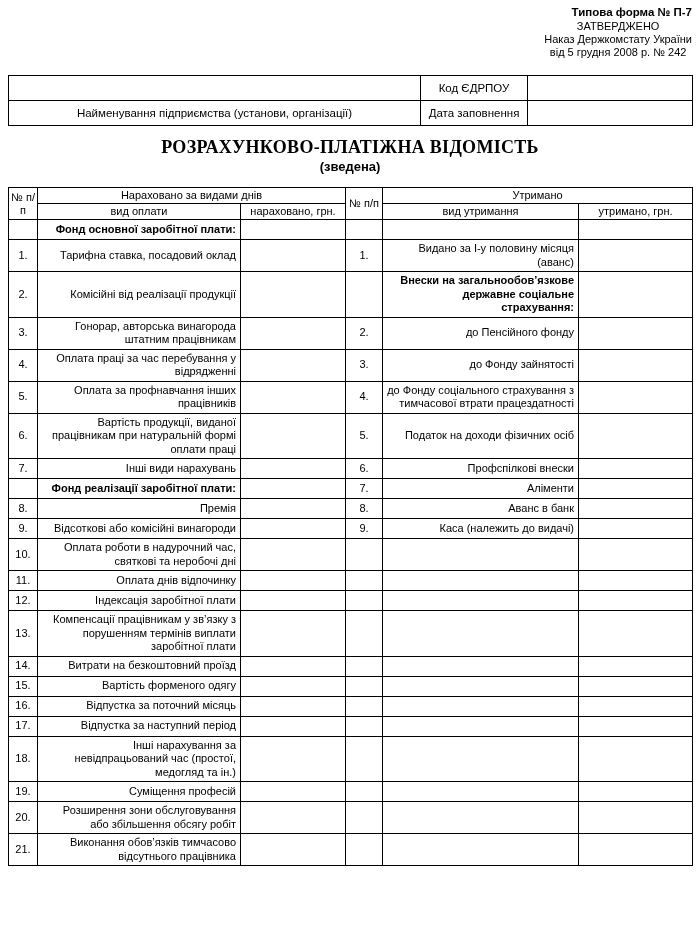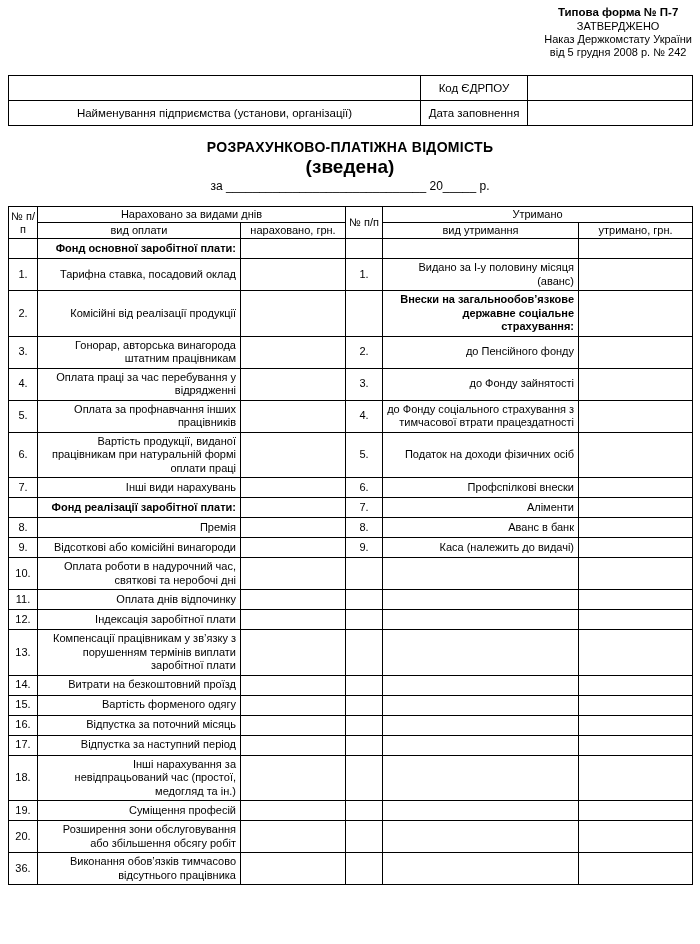--- a/index.html
+++ b/index.html
@@ -5,33 +5,33 @@
   * { box-sizing: border-box; margin: 0; padding: 0; }
   html, body { background: #ffffff; }
   body {
     width: 700px; height: 944px; overflow: hidden;
     color: #000; font-family: "Liberation Sans", "DejaVu Sans", sans-serif;
     font-size: 11px; padding: 6px 8px 0 8px;
   }
 
   
   .approval { width: max-content; margin-left: auto; text-align: center; line-height: 13px; font-size: 11px; }
-  .approval .form-no { font-weight: bold; font-size: 11.5px; margin-bottom: 1px; }
+  .approval .form-no { font-weight: bold; text-align: right; font-size: 11.5px; margin-bottom: 1px; }
 
   
   table.header-table { border-collapse: collapse; table-layout: fixed; width: 684px; margin-top: 16px; padding-left: 16px; }
   table.header-table td { border: 1px solid #000; height: 25px; text-align: center; vertical-align: middle; font-size: 11.5px; padding: 1px 3px; }
   td.ht-left { width: 412px; }
   td.ht-mid  { width: 107px; }
   td.ht-right{ width: 165px; }
 
   
   .title { text-align: center; margin-top: 12px; }
-  .t1 { font-weight: bold; font-size: 14px; letter-spacing: 0.3px; line-height: 19px; }
-  .t2 { font-weight: bold; font-size: 19px; margin-top: 2px; line-height: 16px; }
+  .t1 { font-weight: bold; font-size: 18px; letter-spacing: 0.3px; line-height: 19px; font-family: Liberation Serif, serif; }
+  .t2 { font-weight: bold; font-size: 13px; margin-top: 2px; line-height: 16px; }
   .t3 { font-size: 12px; margin-top: 4px; line-height: 15px; }
 
   
   table.main-table { border-collapse: collapse; table-layout: fixed; width: 684px; margin-top: 12px; padding-left: 26px; }
   table.main-table th, table.main-table td {
     border: 1px solid #000; vertical-align: middle; padding: 2px 4px;
   }
   table.main-table th { font-weight: normal; font-size: 11px; text-align: center; line-height: 13px; padding: 1px 2px; height: 16px; }
   table.main-table td { font-size: 11px; line-height: 13.5px; }
   table.main-table tbody tr { height: 20px; }
@@ -61,21 +61,20 @@
       <td class="ht-left">Найменування підприємства (установи, організації)</td>
       <td class="ht-mid">Дата заповнення</td>
       <td class="ht-right"></td>
     </tr>
   </tbody>
 </table>
 
 <div class="title">
   <div class="t1">РОЗРАХУНКОВО-ПЛАТІЖНА ВІДОМІСТЬ</div>
   <div class="t2">(зведена)</div>
-  <div class="t3">за ______________________________ 20_____ р.</div>
 </div>
 
 <table class="main-table">
   <colgroup>
     <col style="width:29px">
       <col style="width:203px">
       <col style="width:105px">
     <col style="width:37px">
       <col style="width:196px">
       <col style="width:114px">
@@ -265,21 +264,21 @@
   </tr>
       <tr>
     <td class="num">20.</td>
     <td class="txt">Розширення зони обслуговування або збільшення обсягу робіт</td>
     <td class="amt"></td>
     <td class="num"></td>
     <td class="txt"></td>
     <td class="amt"></td>
   </tr>
       <tr>
-    <td class="num">36.</td>
+    <td class="num">21.</td>
     <td class="txt">Виконання обов’язків тимчасово відсутнього працівника</td>
     <td class="amt"></td>
     <td class="num"></td>
     <td class="txt"></td>
     <td class="amt"></td>
   </tr>
     </tbody>
 </table>
 
 </body></html>

